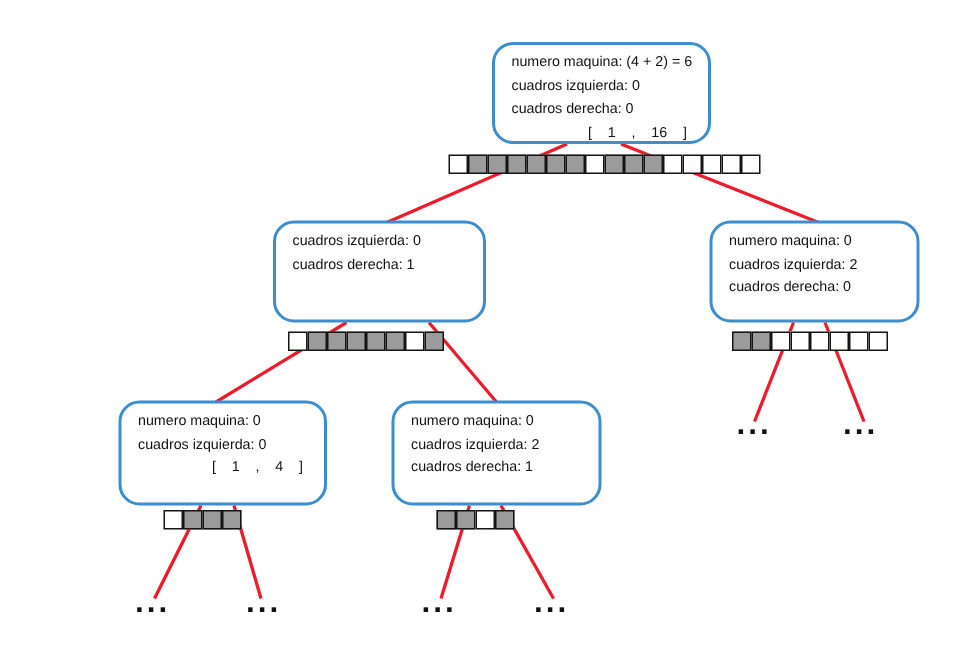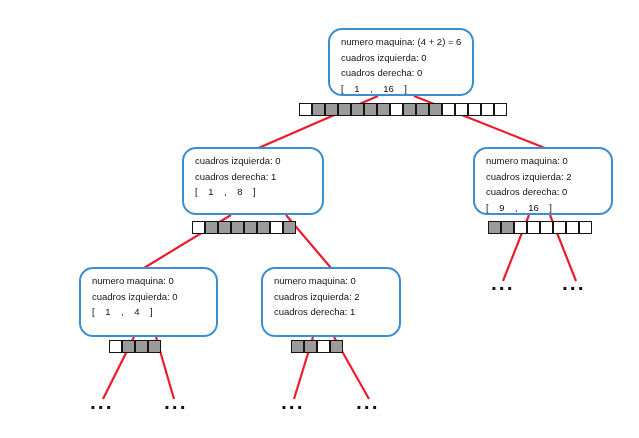--- a/index.html
+++ b/index.html
@@ -19,21 +19,21 @@
     box-sizing:border-box;
     background:#ffffff;
     border:2px solid #3b8ecf;
     border-radius:14px;
     padding:4px 6px 0 11px;
     font-size:9.5px;
     line-height:15.5px;
   }
   .node .tline{white-space:nowrap;}
   .node .range{
-    text-align:left;
+    text-align:right;
     white-space:pre;
     padding-right:8px;
   }
   .strip{
     position:absolute;
     z-index:2;
     display:flex;
   }
   .cell{
     display:block;
@@ -92,38 +92,36 @@
       <span class="cell w"></span>
       <span class="cell w"></span>
       <span class="cell w"></span>
       <span class="cell w"></span>
       <span class="cell w"></span>
     </div>
 
   <div class="node" style="left:166px;top:147px;width:142px;height:68px;">
     <div class="tline">cuadros izquierda: 0</div>
     <div class="tline">cuadros derecha: 1</div>
-    <div class="range">[    1    ,    8    ]</div>
   </div>
   <div class="strip" style="left:176px;top:221px;">
       <span class="cell w"></span>
       <span class="cell g"></span>
       <span class="cell g"></span>
       <span class="cell g"></span>
       <span class="cell g"></span>
       <span class="cell g"></span>
       <span class="cell w"></span>
       <span class="cell g"></span>
     </div>
 
   <div class="node" style="left:457px;top:147px;width:140px;height:68px;">
     <div class="tline">numero maquina: 0</div>
     <div class="tline">cuadros izquierda: 2</div>
     <div class="tline">cuadros derecha: 0</div>
-    <div class="range">[    9    ,    16    ]</div>
   </div>
   <div class="strip" style="left:472px;top:221px;">
       <span class="cell g"></span>
       <span class="cell g"></span>
       <span class="cell w"></span>
       <span class="cell w"></span>
       <span class="cell w"></span>
       <span class="cell w"></span>
       <span class="cell w"></span>
       <span class="cell w"></span>

